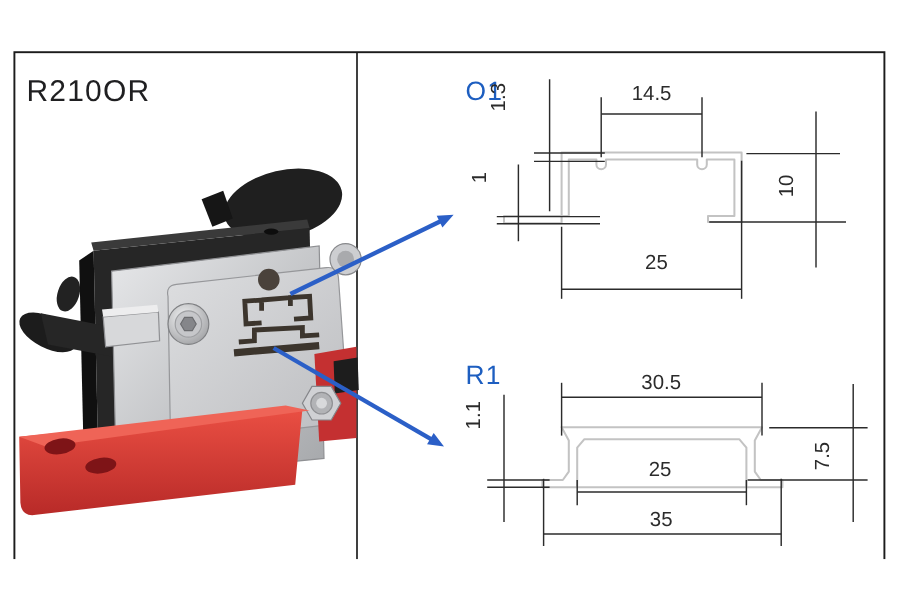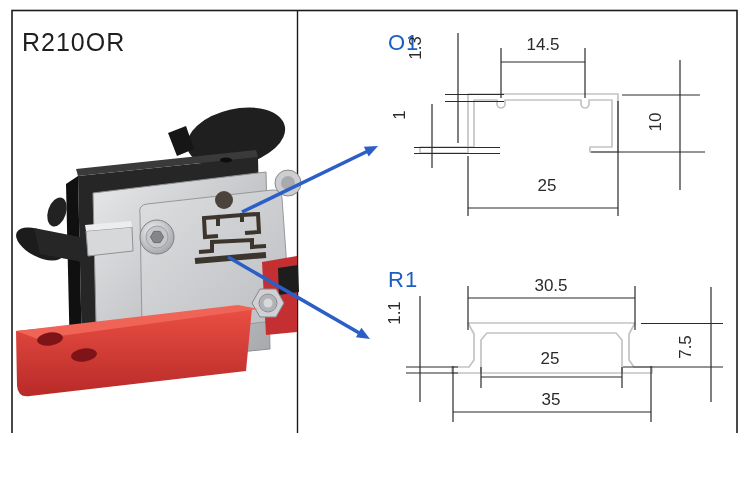--- a/index.html
+++ b/index.html
@@ -1,16 +1,16 @@
 <!DOCTYPE html>
 <html><head>
 <meta charset="utf-8">
 <style>
   html,body { margin:0; padding:0; background:#ffffff; }
-  .canvas { position:relative; width:750px; height:433px; background:#fff; overflow:hidden; }
+  .canvas { position:relative; width:750px; height:433px; background:#fff; overflow:hidden;margin-top:33px; }
   svg { display:block; }
   text { font-family:"Liberation Sans", sans-serif; fill:#2b2b2b; }
   .title-text { font-size:25px; fill:#1f1f21; letter-spacing:1px; }
   .profile-label { font-size:22px; fill:#1d5ec0; letter-spacing:1px; }
   .dim-text { font-size:17px; fill:#2b2b2b; }
   .dim-line { stroke:#2b2b2b; stroke-width:1.2; }
   .profile-line { stroke:#c3c3c3; stroke-width:1.7; fill:none; stroke-linejoin:round; }
   .frame-line { stroke:#1c1c1c; fill:none; }
   .arrow-line { stroke:#2b5fc7; stroke-width:3.6; }
   .arrow-head { fill:#2b5fc7; }

